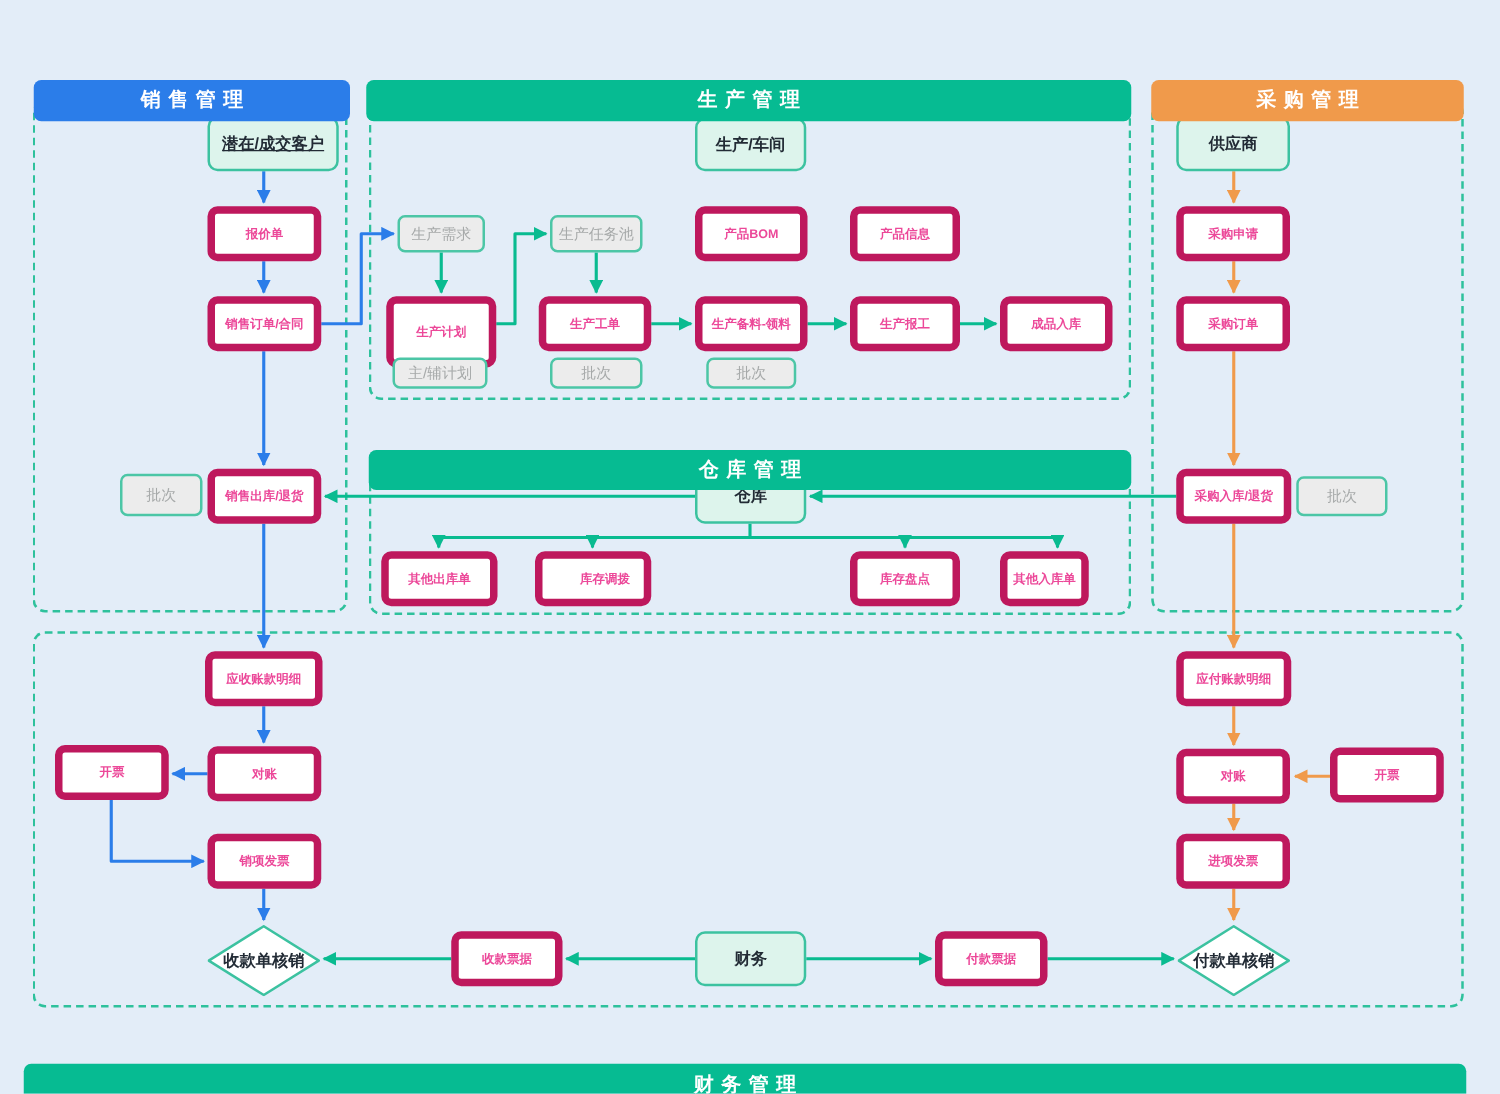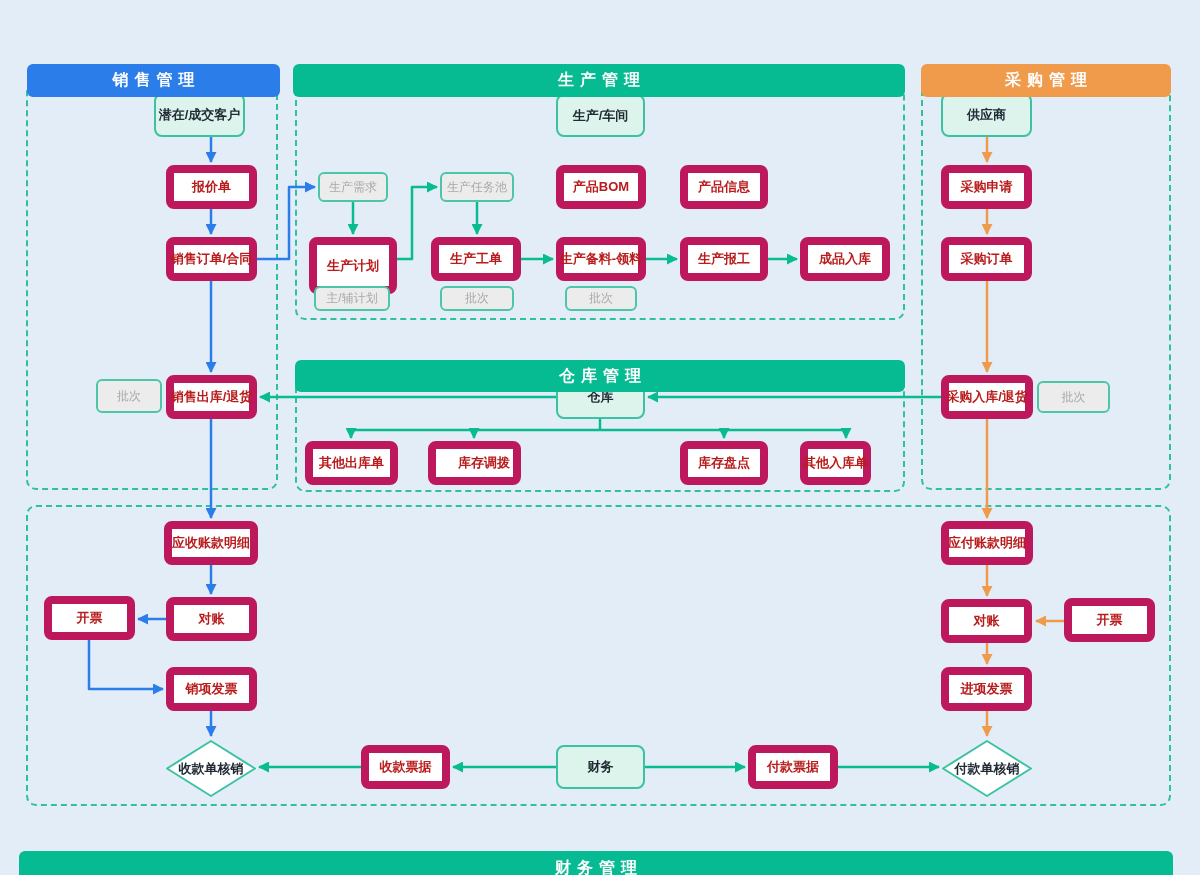--- a/index.html
+++ b/index.html
@@ -30,22 +30,22 @@
   .cont-finance{left:26px;top:505px;width:1145px;height:301px;}
   
   #edges{position:absolute;left:0;top:0;z-index:2;}
   
   #nodes-layer{position:absolute;left:0;top:0;width:100%;height:100%;z-index:3;}
   .node{
     position:absolute;display:flex;align-items:center;justify-content:center;
     box-sizing:border-box;text-align:center;white-space:nowrap;
   }
   .node.normal{
-    background:#ffffff;border:8px solid #be185d;border-radius:8px;
-    font-weight:bold;font-size:13px;color:#b91c1c;
+    background:#ffffff;border:6px solid #be185d;border-radius:8px;
+    font-weight:bold;font-size:10px;color:#ec4899;
   }
   .node.highlight{
     background:#ddf4ec;border:2px solid #3cc2a0;border-radius:8px;
     font-weight:bold;font-size:13px;color:#222b35;
   }
   .node.gray{
     background:#ececec;border:2px solid #4cc6a6;border-radius:6px;
     font-weight:normal;font-size:12px;color:#a6a9a9;
   }
   .node.diamond{background:transparent;border:none;}
@@ -108,21 +108,21 @@
       <polyline points="987,209 987,234" fill="none" stroke="#f09a4b" stroke-width="2.5" stroke-linejoin="round" marker-end="url(#arr-orange)"></polyline>
       <polyline points="987,281 987,372" fill="none" stroke="#f09a4b" stroke-width="2.5" stroke-linejoin="round" marker-end="url(#arr-orange)"></polyline>
       <polyline points="987,419 987,518" fill="none" stroke="#f09a4b" stroke-width="2.5" stroke-linejoin="round" marker-end="url(#arr-orange)"></polyline>
       <polyline points="987,565 987,596" fill="none" stroke="#f09a4b" stroke-width="2.5" stroke-linejoin="round" marker-end="url(#arr-orange)"></polyline>
       <polyline points="1064,621 1036,621" fill="none" stroke="#f09a4b" stroke-width="2.5" stroke-linejoin="round" marker-end="url(#arr-orange)"></polyline>
       <polyline points="987,643 987,664" fill="none" stroke="#f09a4b" stroke-width="2.5" stroke-linejoin="round" marker-end="url(#arr-orange)"></polyline>
       <polyline points="987,711 987,736" fill="none" stroke="#f09a4b" stroke-width="2.5" stroke-linejoin="round" marker-end="url(#arr-orange)"></polyline>
     </svg>
 
   <div id="nodes-layer">
-      <div class="node highlight" style="left: 154px; top: 93px; width: 91px; height: 44px;">潜在/成交客户</div>
+      <div class="node highlight" style="left: 166px; top: 93px; width: 105px; height: 44px; text-decoration: underline;">潜在/成交客户</div>
       <div class="node normal" style="left: 166px; top: 165px; width: 91px; height: 44px;">报价单</div>
       <div class="node normal" style="left: 166px; top: 237px; width: 91px; height: 44px;">销售订单/合同</div>
       <div class="node gray" style="left: 96px; top: 379px; width: 66px; height: 34px;">批次</div>
       <div class="node normal" style="left: 166px; top: 375px; width: 91px; height: 44px;">销售出库/退货</div>
       <div class="node normal" style="left: 164px; top: 521px; width: 94px; height: 44px;">应收账款明细</div>
       <div class="node normal" style="left: 166px; top: 597px; width: 91px; height: 44px;">对账</div>
       <div class="node normal" style="left: 44px; top: 596px; width: 91px; height: 44px;">开票</div>
       <div class="node normal" style="left: 166px; top: 667px; width: 91px; height: 44px;">销项发票</div>
       <div class="node diamond" style="left: 166px; top: 740px; width: 90px; height: 57px;">
         <svg width="90" height="57">

